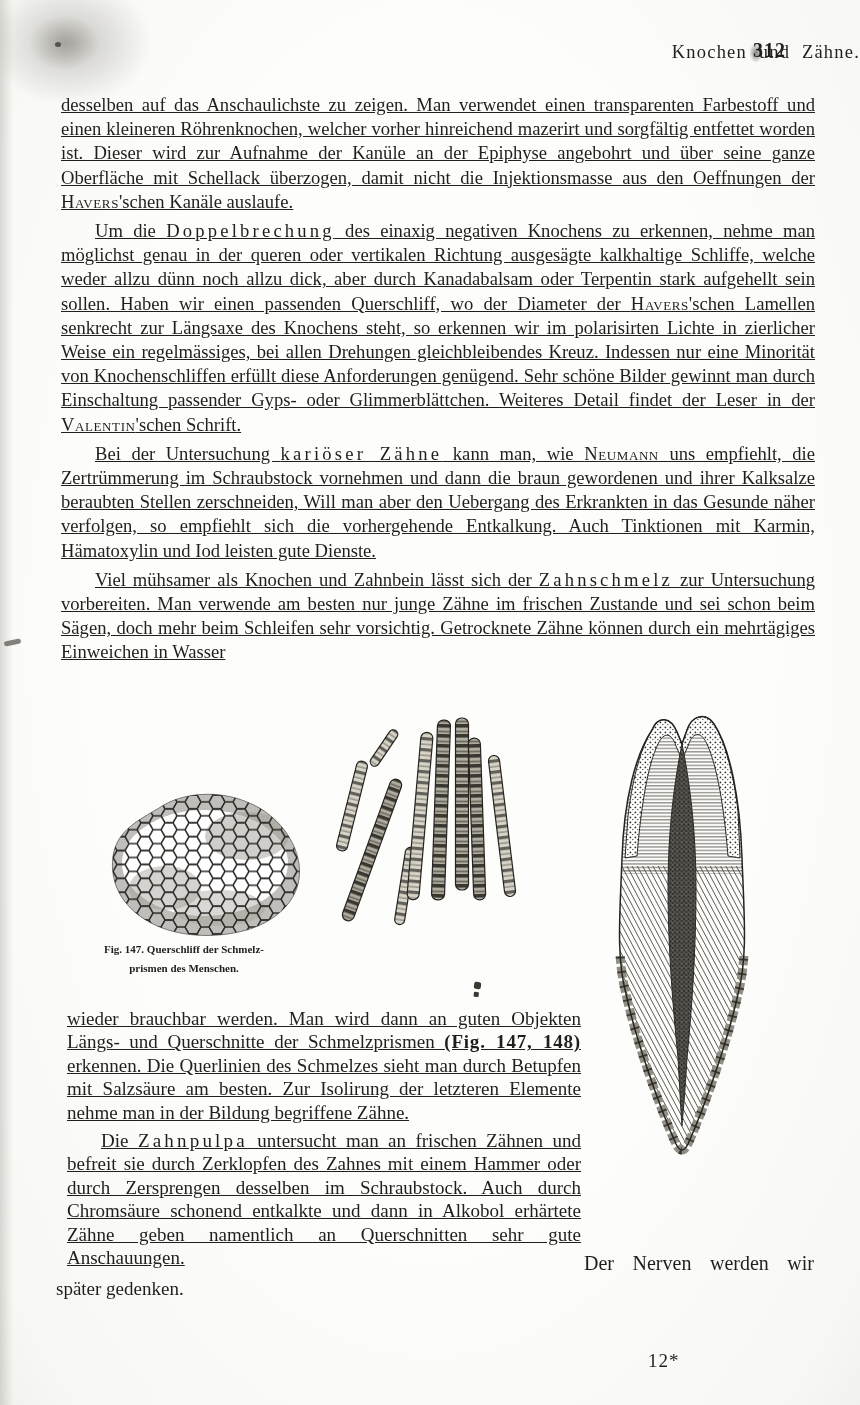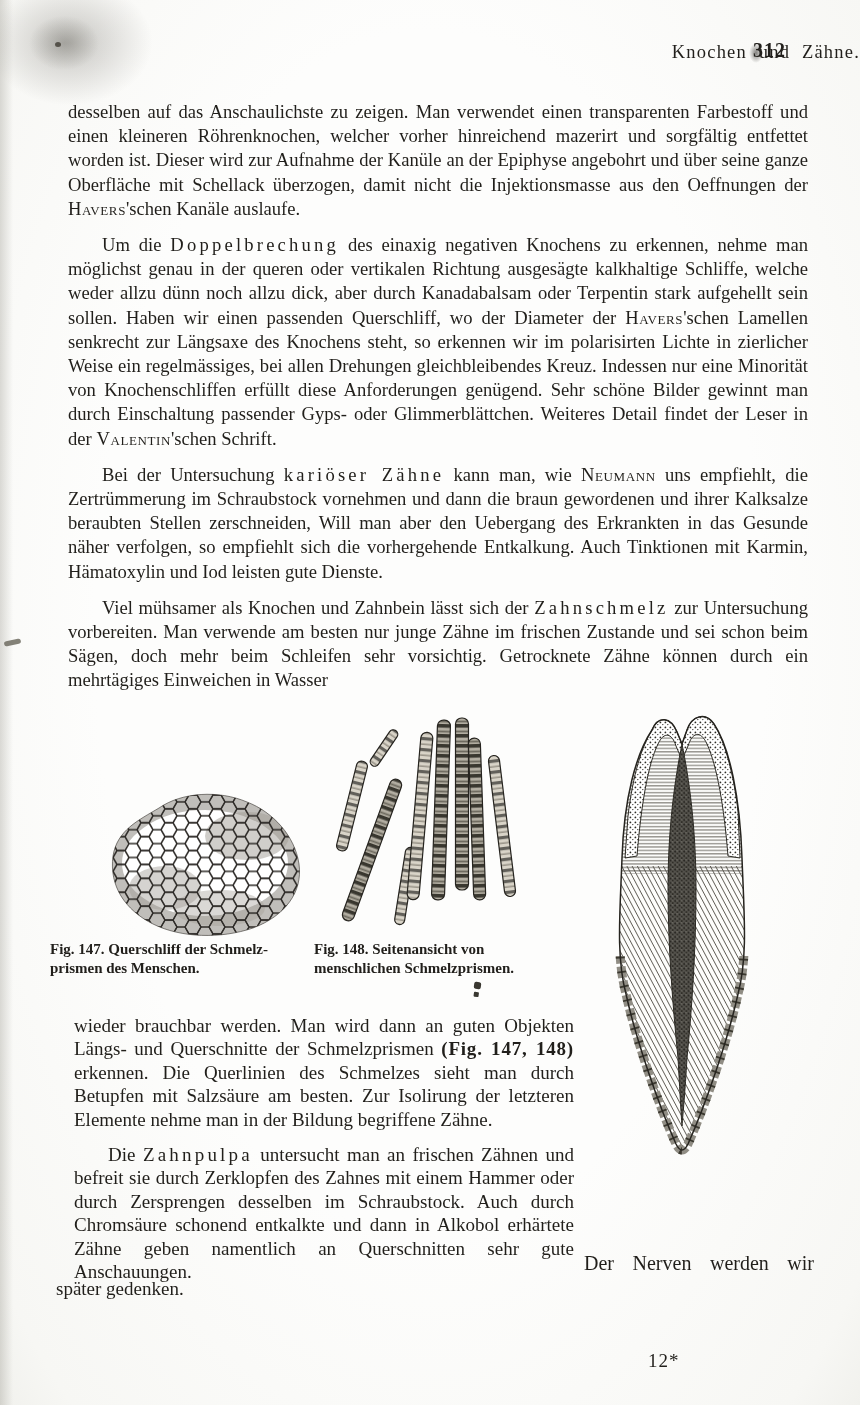--- a/index.html
+++ b/index.html
@@ -23,35 +23,35 @@
     background: radial-gradient(closest-side, rgba(32,30,26,.55), rgba(32,30,26,0)); }
   .inkmark { position:absolute; left:474px; top:282px; width:7px; height:7px; background:#3a3831;
     border-radius:2px; box-shadow:0 9px 0 -1px #3a3831; transform:rotate(8deg); }
 
   
   .hdr-title { position:absolute; top:42px; left:0; right:0; text-align:right;
     font-size:18.5px; letter-spacing:1.2px; word-spacing:6px; }
   .pagenum  { position:absolute; top:39px; right:74px; font-size:20px; font-weight:bold; letter-spacing:1px; }
 
   
-  .para { margin:12px; text-align:justify; hyphens:auto; }
+  .para { margin:5px; text-align:justify; hyphens:auto;text-decoration:underline; }
   .indent { text-indent:34px; }
   .sc { font-variant:small-caps; letter-spacing:.6px; }
   .g  { letter-spacing:3.2px; }
   .figref { font-weight:bold; letter-spacing:.8px; }
 
   .main-top { position:absolute; left:56px; top:88px; width:764px;
     font-size:18.6px; line-height:24.2px; }
 
   .figregion { position:absolute; left:0; top:700px; width:860px; height:612px; }
   .fig147 { position:absolute; left:97px;  top:88px; }
   .fig148 { position:absolute; left:316px; top:4px; }
   .fig146 { position:absolute; left:584px; top:6px; }
-  .caption { position:absolute; font-weight:bold; font-size:15px; line-height:18.5px;
-    white-space:pre-line; }
+  .caption { position:absolute; font-weight:bold; font-size:11px; line-height:18.5px;
+    text-align:center; white-space:pre-line; }
   .cap147 { left:50px;  top:240px; width:268px; }
   .cap148 { left:314px; top:240px; width:256px; }
   .cap146 { left:586px; top:482px; width:224px; }
 
   .leftcols { position:absolute; left:62px; top:302px; width:524px;
     font-size:19px; line-height:23.4px; }
   .colend   { position:absolute; left:56px; top:578px; font-size:19px; }
   .rightline{ position:absolute; left:584px; top:552px; width:230px; font-size:20px;
     text-align:justify; text-align-last:justify; word-spacing:4px; }
 
@@ -147,22 +147,20 @@
             <rect x="139.5" y="14" width="13" height="172" rx="6" fill="url(#bnd2)"></rect>
           </g>
         <g transform="rotate(-2 161 115)">
             <rect x="155" y="34" width="12" height="162" rx="6" fill="url(#bnd2)"></rect>
           </g>
         <g transform="rotate(-7 186 122)">
             <rect x="180.5" y="51" width="11" height="142" rx="5.5" fill="url(#bnd1)"></rect>
           </g>
       </g>
     </svg>
-    <div class="caption cap148">Fig. 148.  Seitenansicht von
-menschlichen Schmelzprismen.</div>
     <div class="inkmark"></div>
 
     <div class="leftcols">
       <p class="para"><span>wieder brauchbar werden. Man wird dann an guten Objekten Längs- und Querschnitte der Schmelzprismen </span><span class="figref">(Fig. 147, 148)</span><span> erkennen. Die Querlinien des Schmelzes sieht man durch Betupfen mit Salzsäure am besten. Zur Isolirung der letzteren Elemente nehme man in der Bildung begriffene Zähne.</span></p>
       <p class="para indent"><span>Die </span><span class="g">Zahnpulpa</span><span> untersucht man an frischen Zähnen und befreit sie durch Zerklopfen des Zahnes mit einem Hammer oder durch Zersprengen desselben im Schraubstock. Auch durch Chromsäure schonend entkalkte und dann in Alkobol erhärtete Zähne geben namentlich an Querschnitten sehr gute Anschauungen.</span></p>
     </div>
     <div class="colend">später gedenken.</div>
 
     <svg class="fig146" width="218" height="462" viewBox="0 0 218 462">
       <defs>

